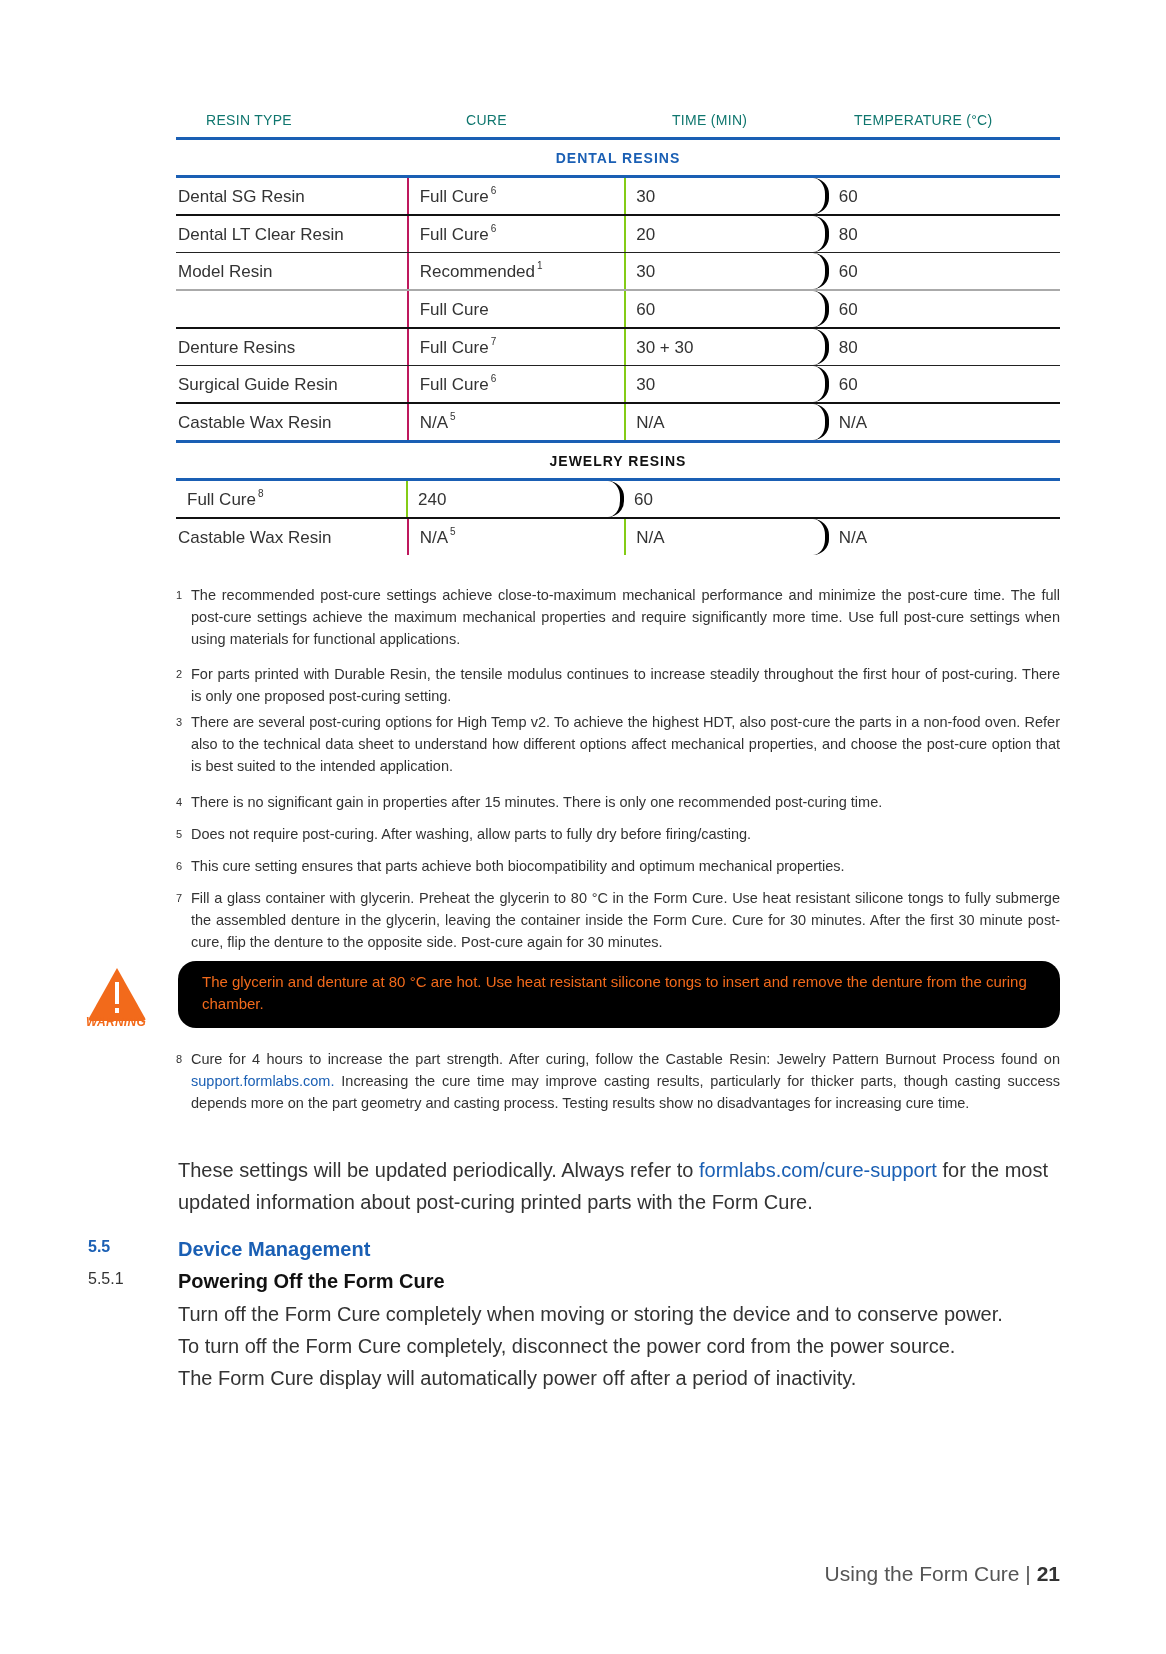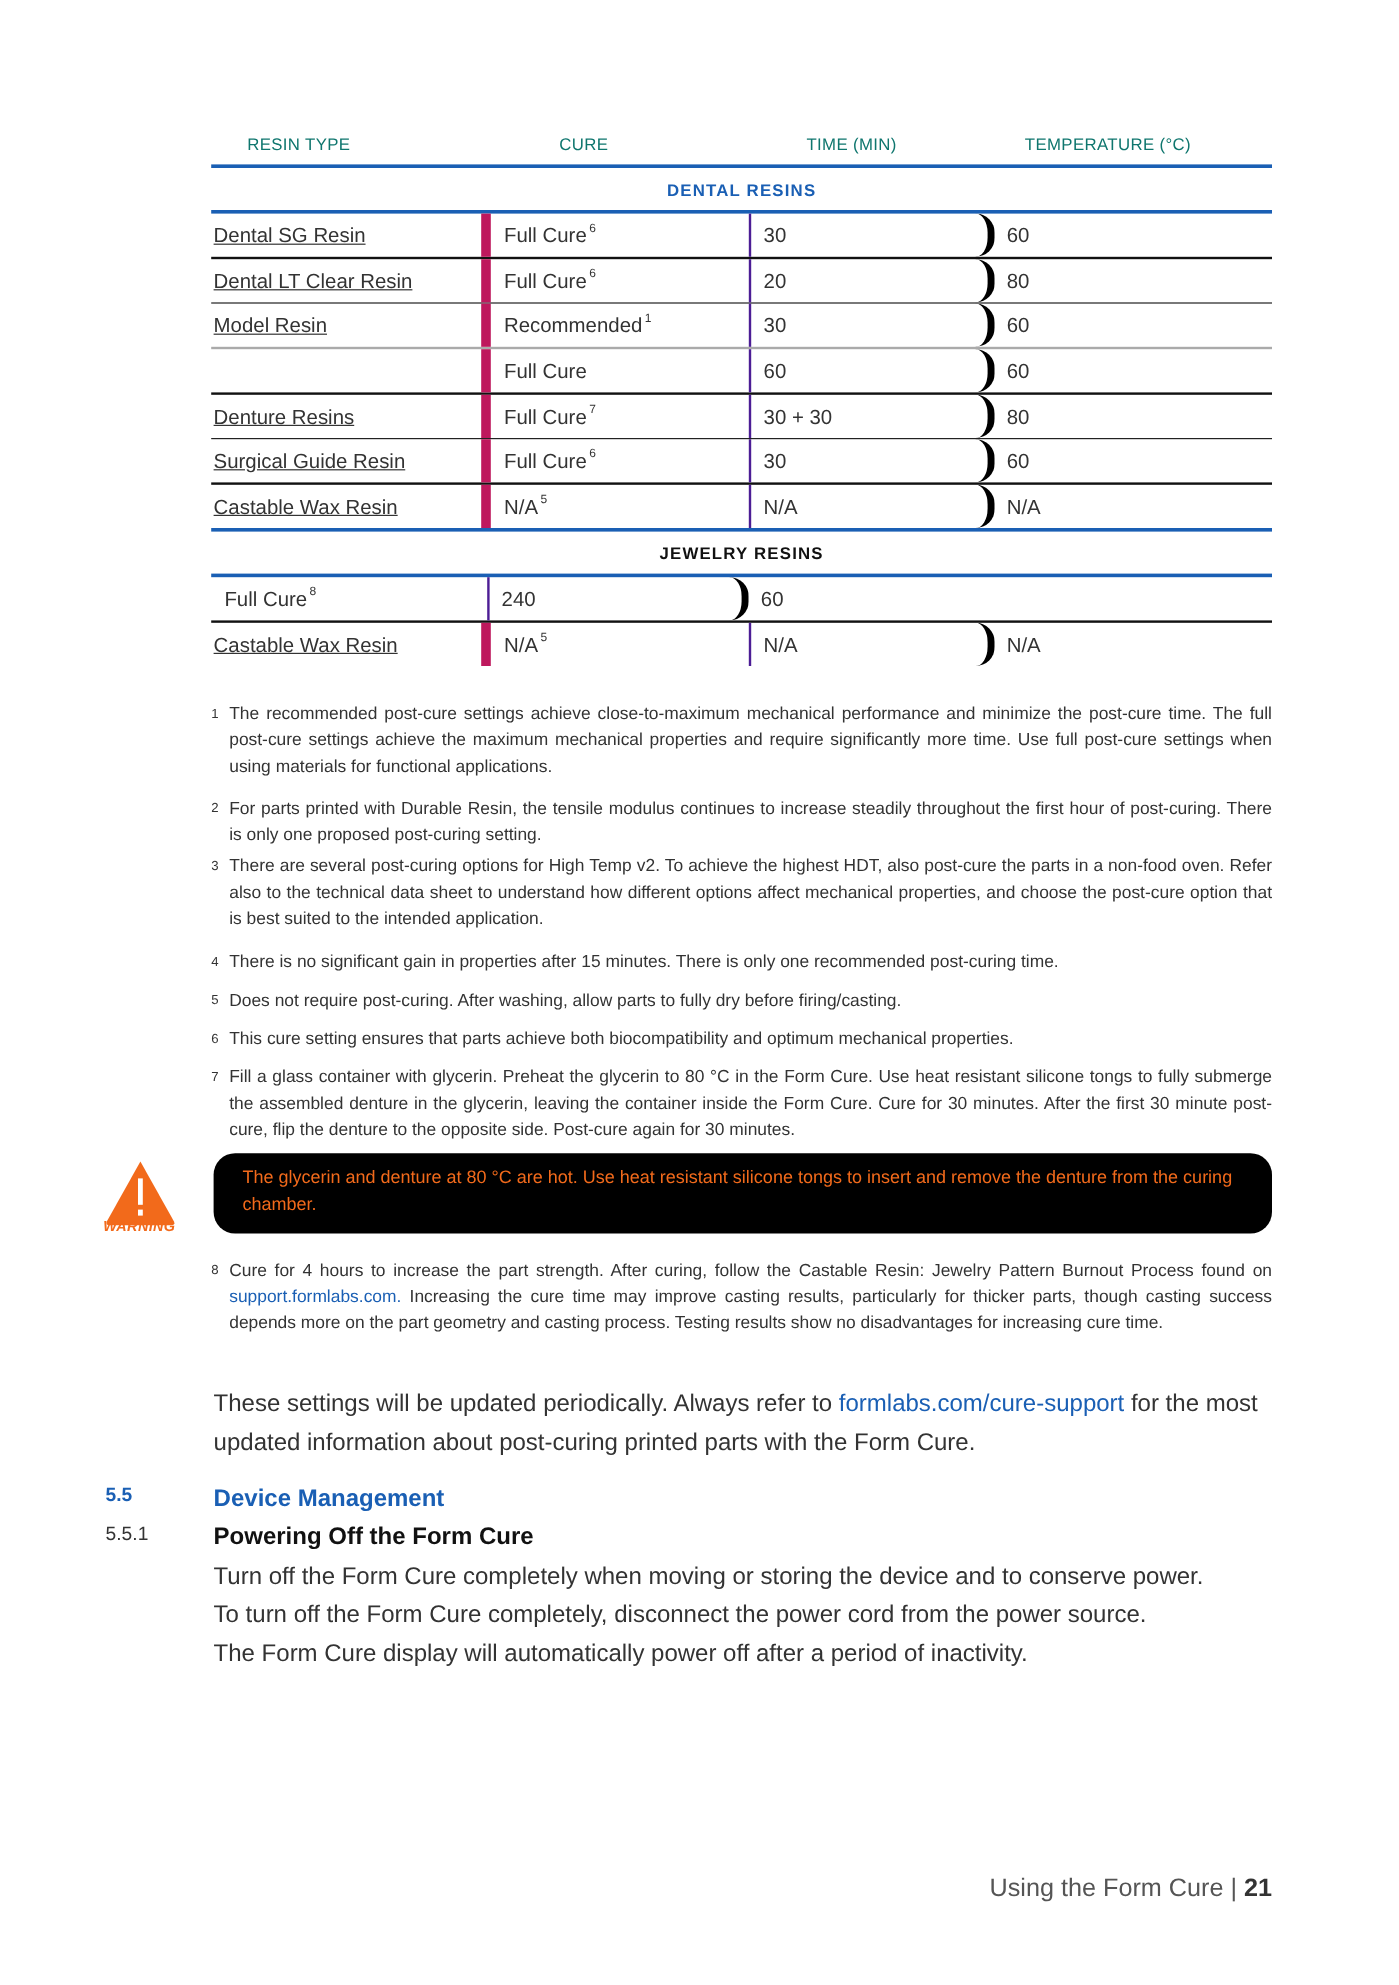--- a/index.html
+++ b/index.html
@@ -13,23 +13,23 @@
   .group { height:35px; border-bottom:3px solid #1a5fb4; text-align:center; line-height:36px;
            font-size:14px; font-weight:bold; letter-spacing:1px; }
   .group.blue { color:#1a5fb4; }
   .group.dark { color:#111; }
   .row { position:relative; height:36px; display:flex; font-size:17px; color:#333; }
   .row.b-dark { border-bottom:2px solid #111; }
   .row.b-thin { border-bottom:1px solid #222; }
   .row.b-gray { border-bottom:2px solid #aaa; }
   .row.b-blue { border-bottom:3px solid #1a5fb4; }
   .cell { box-sizing:border-box; padding-left:2px; line-height:37px; white-space:nowrap; }
-  .c1 { width:249px; border-right:8px solid #be185d;text-decoration:underline; }
-  .c2 { width:232px; border-right:2px solid #4c1d95; padding-left:11px; }
-  .c3 { width:216px; border-right:6px solid #000000; padding-left:10px;border-radius:16px; }
+  .c1 { width:249px; border-right:2px solid #be185d; }
+  .c2 { width:232px; border-right:2px solid #84cc16; padding-left:11px; }
+  .c3 { width:216px; border-right:4px solid #000000; padding-left:10px;border-radius:16px; }
   .c4 { width:247px; padding-left:10px; }
   sup { font-size:10px; vertical-align:top; position:relative; top:-6px; margin-left:2px; }
 
   
   .fn { position:absolute; left:176px; width:884px; font-size:14.5px; line-height:22px; color:#333; }
   .fn .num { position:absolute; left:0; top:0; font-size:11px; }
   .fn .txt { margin-left:15px; text-align:justify; }
   a.link { color:#1a5fb4; text-decoration:none; }
 
   

